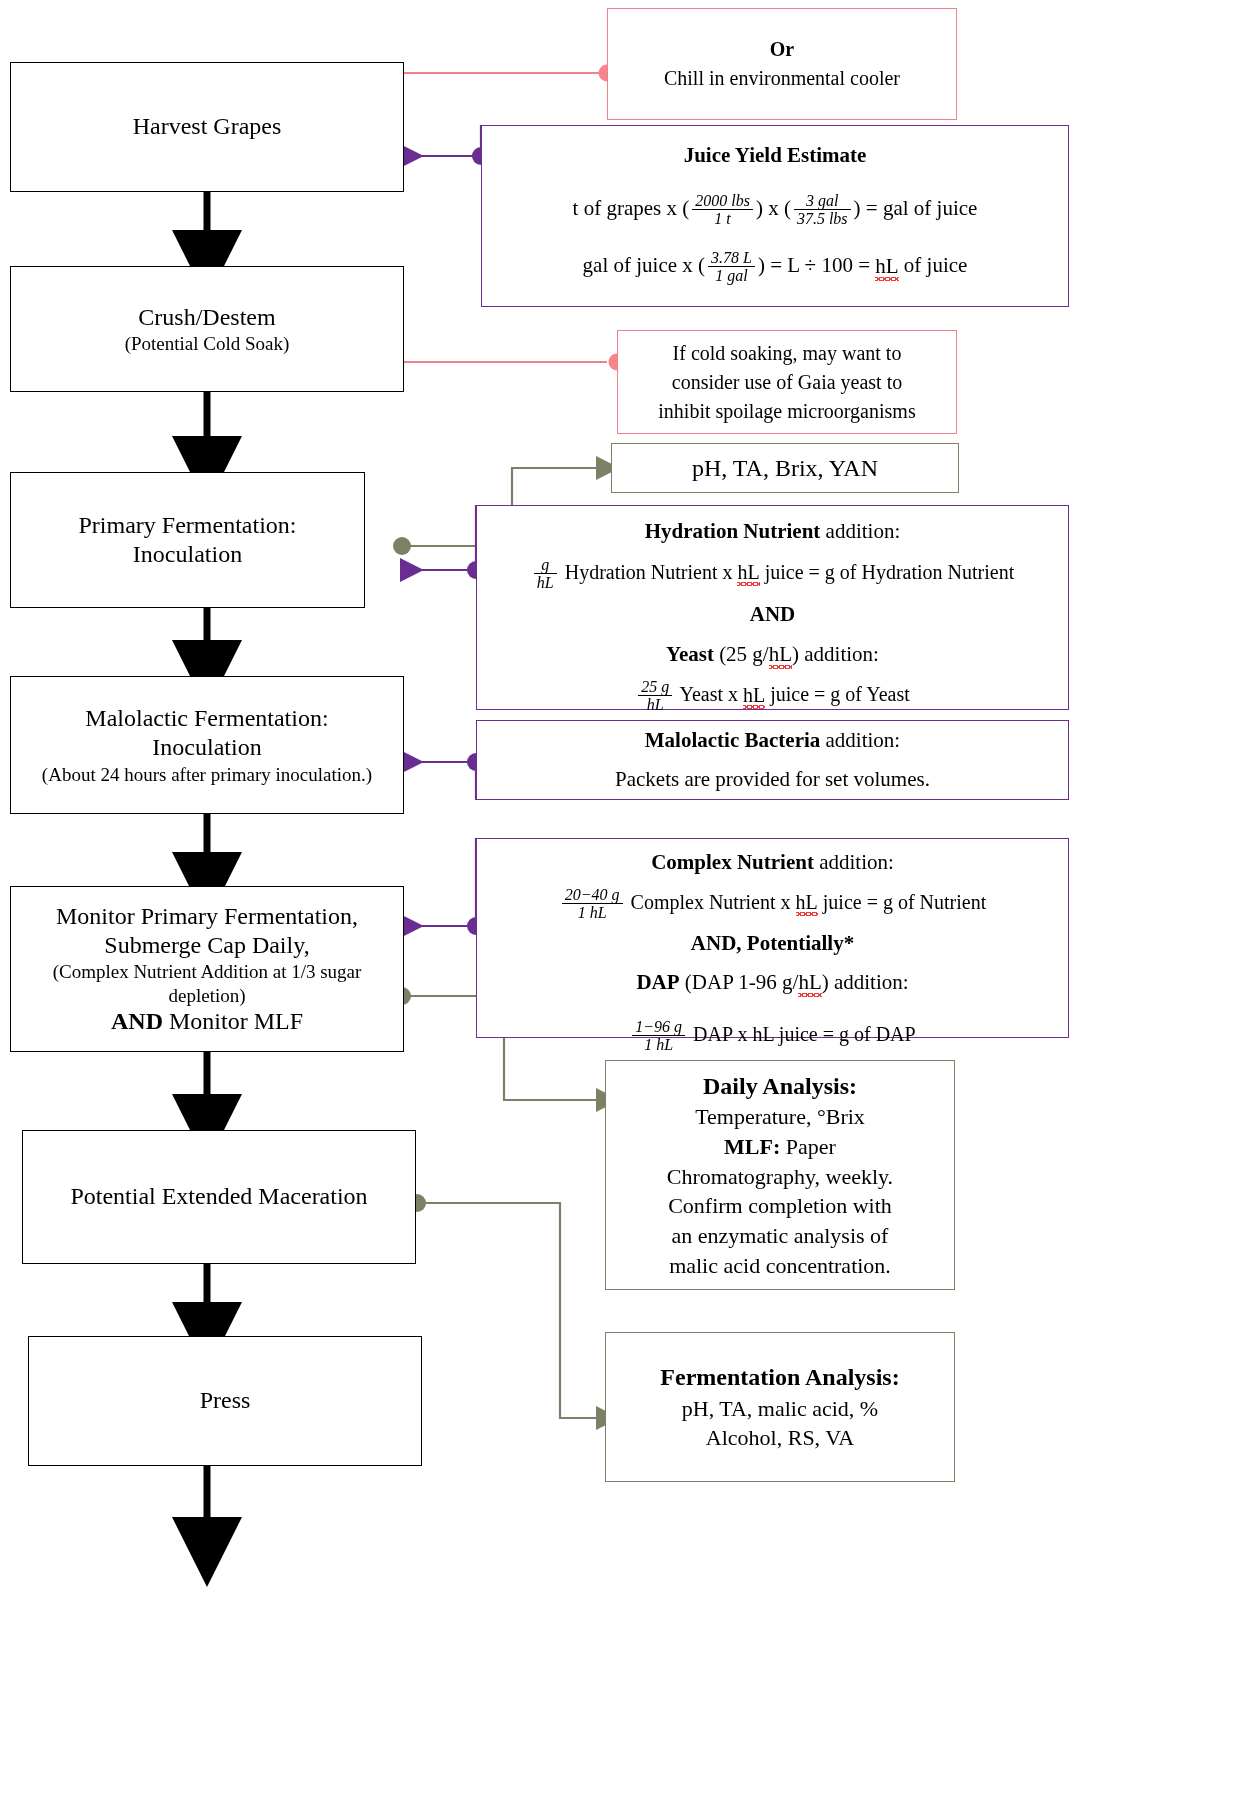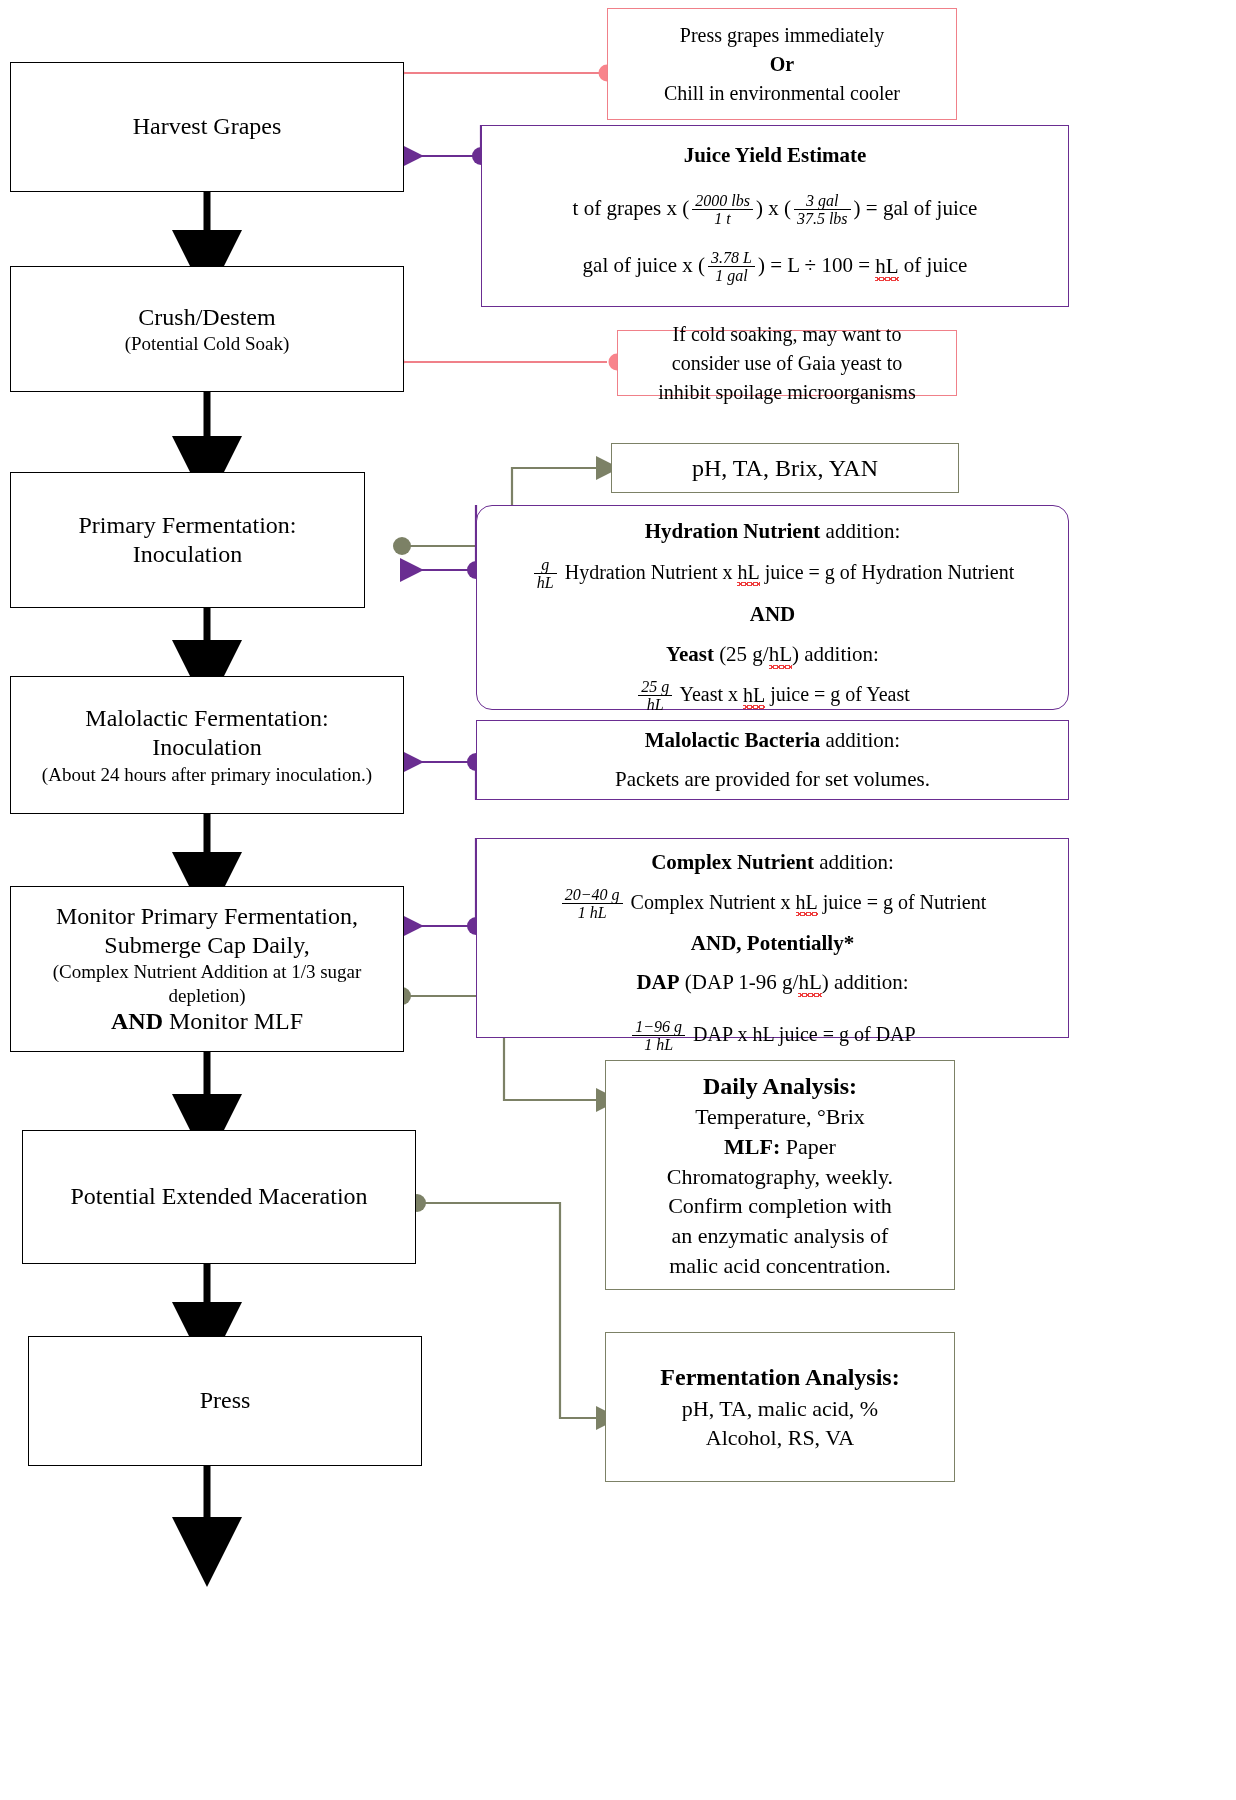--- a/index.html
+++ b/index.html
@@ -190,42 +190,41 @@
 
   <div class="box proc" style="left:22px;top:1130px;width:394px;height:134px;">
     <span class="line">Potential Extended Maceration</span>
   </div>
 
   <div class="box proc" style="left:28px;top:1336px;width:394px;height:130px;">
     <span class="line">Press</span>
   </div>
 
   <div class="box note-pink pad" style="left:607px;top:8px;width:350px;height:112px;">
-    <span class="line">Press grapes immediately</span>
     <span class="line b">Or</span>
     <span class="line">Chill in environmental cooler</span>
   </div>
 
   <div class="box note-purple" style="left:481px;top:125px;width:588px;height:182px;justify-content:flex-start;padding-top:14px;">
     <span class="line b" style="font-size:21px;margin-bottom:20px;">Juice Yield Estimate</span>
     <span class="line math" style="margin-bottom:22px;"><span>t of grapes x (</span><span class="frac"><span class="num">2000 lbs</span><span class="den">1 t</span></span><span>) x (</span><span class="frac"><span class="num">3 gal</span><span class="den">37.5 lbs</span></span><span>) = gal of juice</span></span>
     <span class="line math"><span>gal of juice x (</span><span class="frac"><span class="num">3.78 L</span><span class="den">1 gal</span></span><span>) = L ÷ 100 = </span><span class="sq">hL</span><span> of juice</span></span>
   </div>
 
-  <div class="box note-pink pad" style="left:617px;top:330px;width:340px;height:66px;">
+  <div class="box note-pink pad" style="left:617px;top:330px;width:340px;height:104px;">
     <span class="line">If cold soaking, may want to</span>
     <span class="line">consider use of Gaia yeast to</span>
     <span class="line">inhibit spoilage microorganisms</span>
   </div>
 
   <div class="box note-green" style="left:611px;top:443px;width:348px;height:50px;">
     <span class="line" style="font-size:24px;">pH, TA, Brix, YAN</span>
   </div>
 
-  <div class="box note-purple" style="left:476px;top:505px;width:593px;height:205px;justify-content:flex-start;padding-top:10px;border-radius:16px;">
+  <div class="box note-purple" style="left:476px;top:505px;width:593px;height:205px;justify-content:flex-start;padding-top:10px;">
     <span class="line" style="font-size:21px;margin-bottom:8px;"><b class="b">Hydration Nutrient</b><span> addition:</span></span>
     <span class="line math" style="font-size:20px;margin-bottom:8px;"><span class="frac"><span class="num">g</span><span class="den">hL</span></span><span> Hydration Nutrient x </span><span class="sq">hL</span><span> juice = g of Hydration Nutrient</span></span>
     <span class="line b" style="font-size:21px;margin-bottom:8px;">AND</span>
     <span class="line" style="font-size:21px;margin-bottom:8px;"><b class="b">Yeast</b><span> (25 g/</span><span class="sq">hL</span><span>) addition:</span></span>
     <span class="line math" style="font-size:20px;"><span class="frac"><span class="num">25 g</span><span class="den">hL</span></span><span> Yeast x </span><span class="sq">hL</span><span> juice = g of Yeast</span></span>
   </div>
 
   <div class="box note-purple" style="left:476px;top:720px;width:593px;height:80px;">
     <span class="line" style="font-size:21px;margin-bottom:7px;"><b class="b">Malolactic Bacteria</b><span> addition:</span></span>
     <span class="line" style="font-size:21px;">Packets are provided for set volumes.</span>

